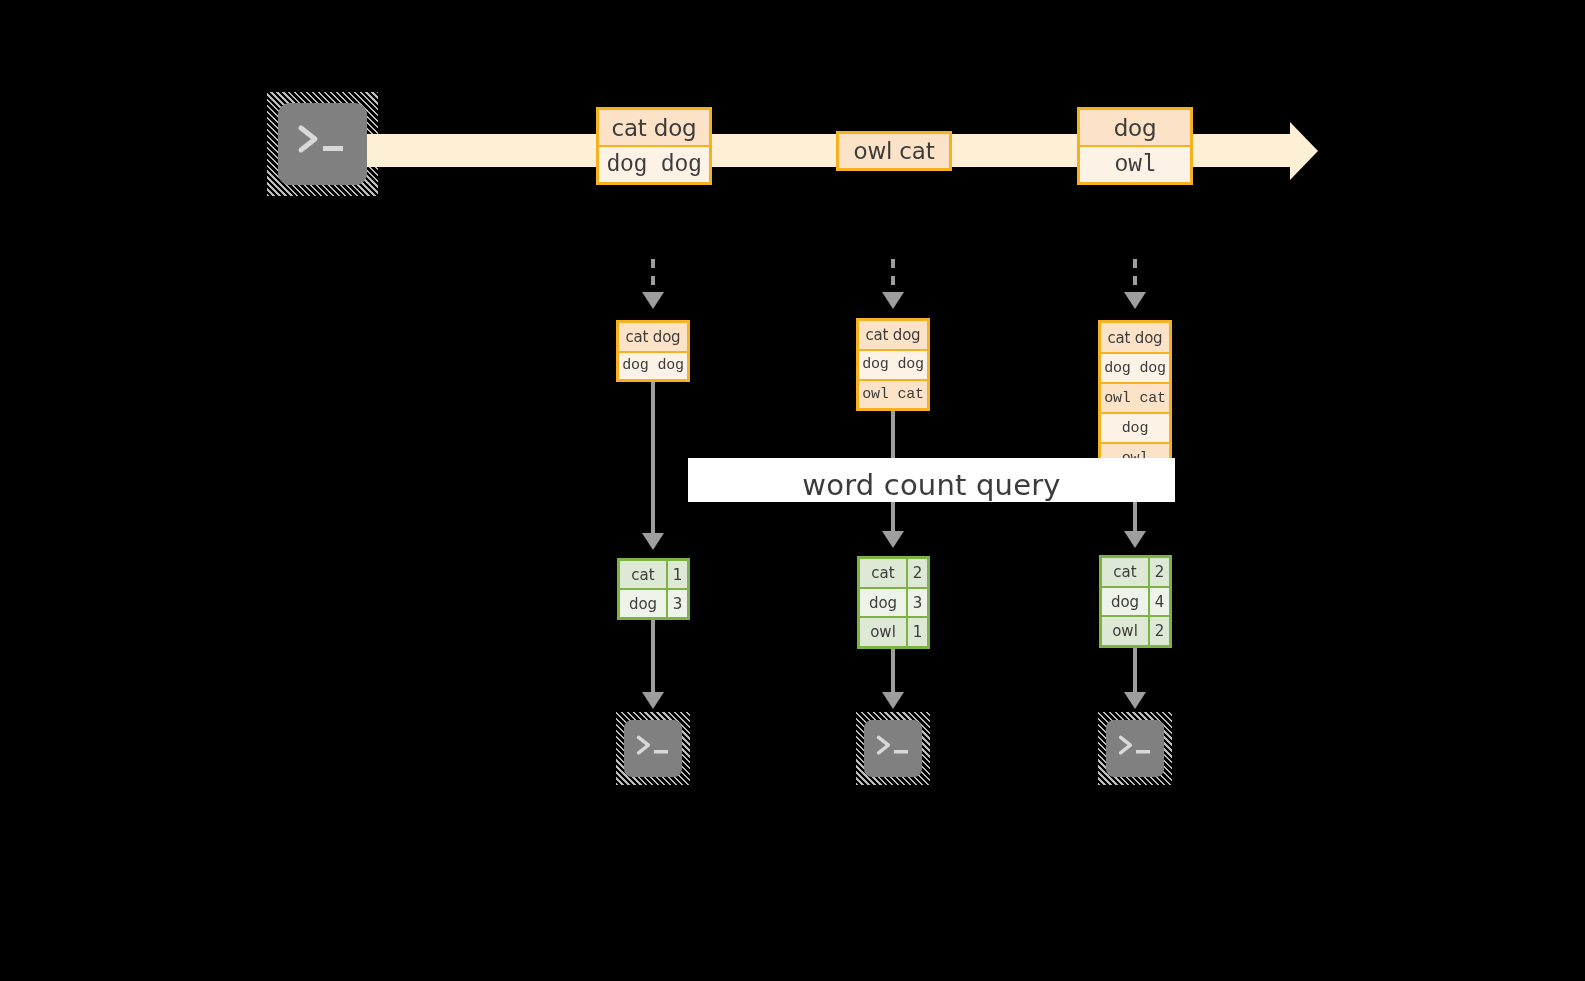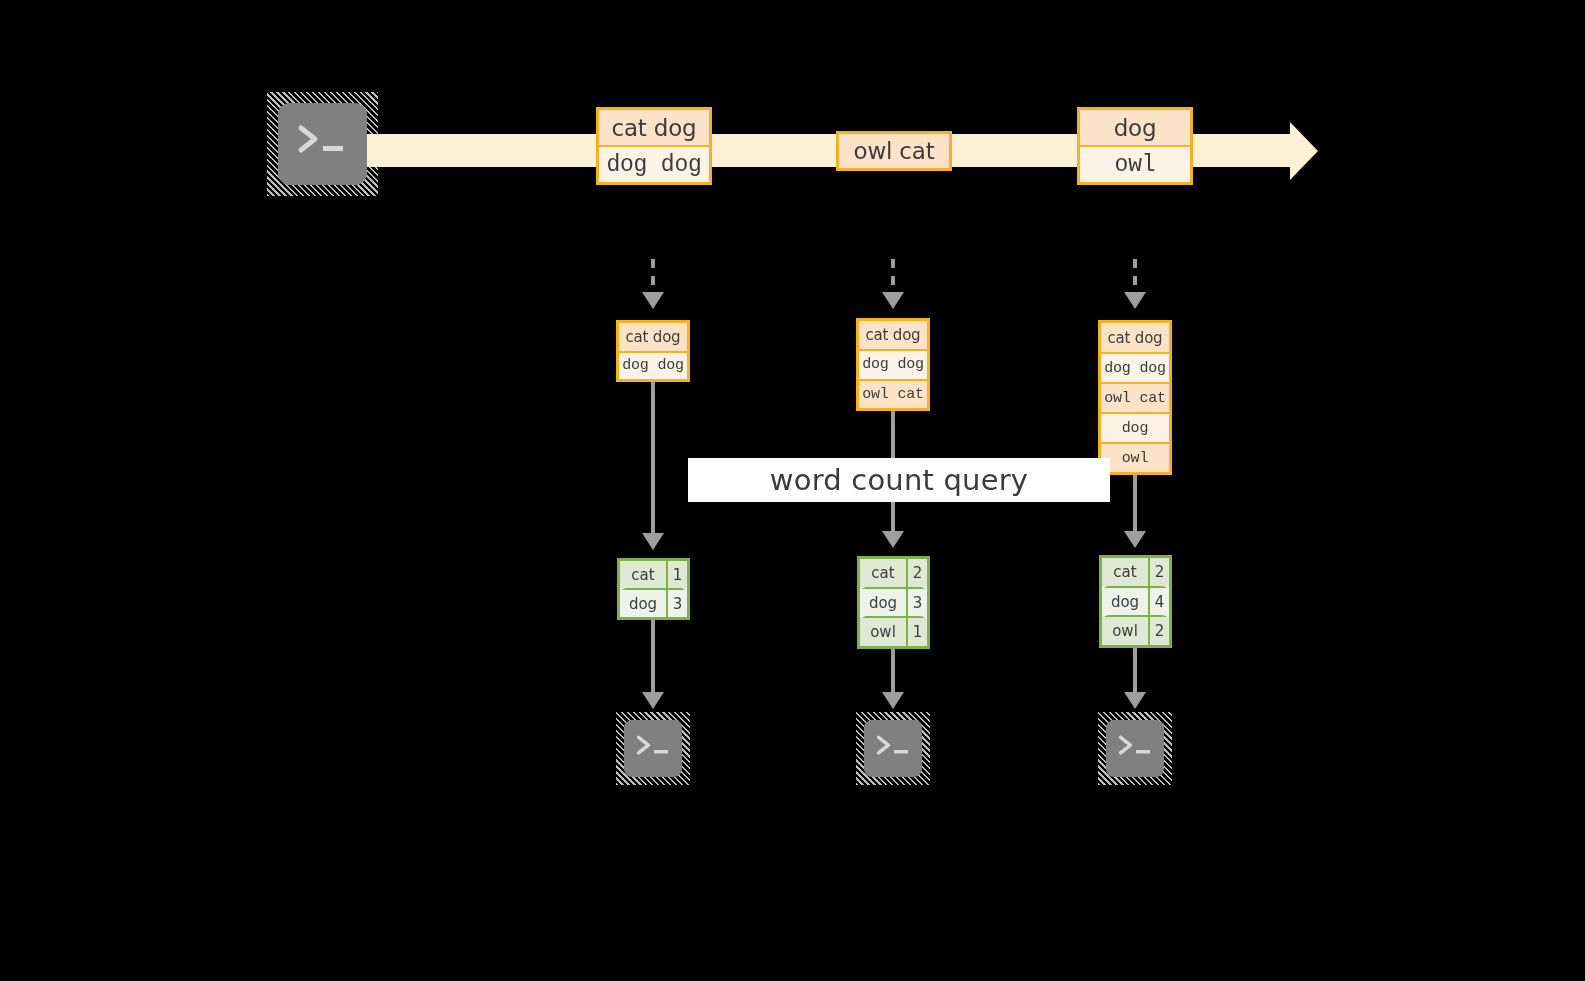--- a/index.html
+++ b/index.html
@@ -89,21 +89,20 @@
     box-sizing: border-box;
     border: 3px solid #7cb342;
     background: #eef3ea;
     display: flex;
     flex-direction: column;
   }
   .gbox .grow {
     box-sizing: border-box;
     flex: 1 1 auto;
     display: flex;
-    border-radius: 7px;
   }
   .gbox .grow + .grow { border-top: 2px solid #7cb342; }
   .gbox .gkey, .gbox .gval {
     box-sizing: border-box;
     display: flex;
     align-items: center;
     justify-content: center;
     font-size: 15px;
     color: #3c3c3c;
   }
@@ -288,17 +287,17 @@
 
   <div class="terminal" style="left:1098px; top:712px; width:74px; height:73px;">
     <div class="hatch"></div>
     <div class="body" style="left:8px; top:8px; width:58px; height:57px;"></div>
     <svg style="left:17px; top:18px;" width="42" height="33" viewBox="0 0 60 46">
       <path d="M8 10 L22 21 L8 32" fill="none" stroke="#d8d8d8" stroke-width="5" stroke-linecap="round" stroke-linejoin="round"></path>
       <rect x="30" y="28" width="20" height="5" fill="#d8d8d8"></rect>
     </svg>
   </div>
 
-  <div class="label-box" style="left:688px; top:458px; width:422px; height:44px;">
+  <div class="label-box" style="left:688px; top:458px; width:487px; height:44px;align-items:flex-end;">
     <span>word count query</span>
   </div>
 
 </div>
 
 </body></html>

